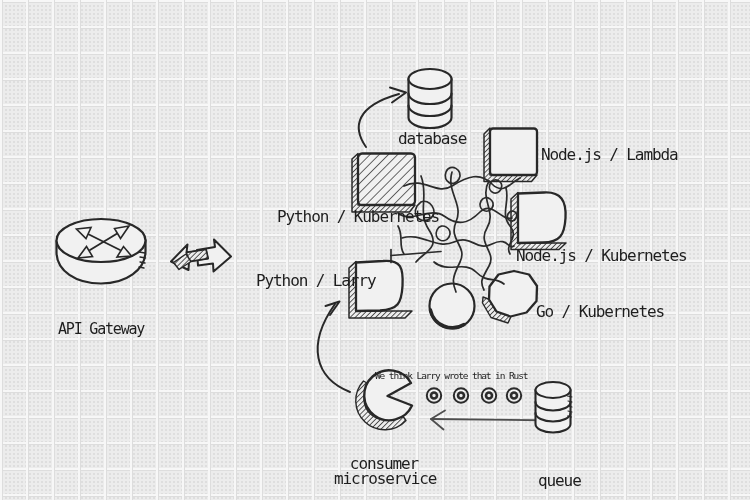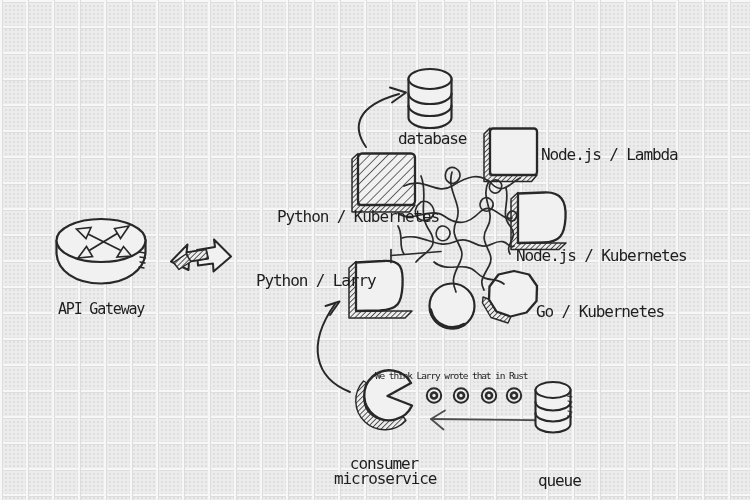--- a/index.html
+++ b/index.html
@@ -167,21 +167,21 @@
       <path d="M398,226 C404,236 398,246 404,254"></path>
       <path d="M446,172 c-4,10 8,16 13,7 c5,-9 -9,-17 -13,-7 Z"></path>
       <path d="M490,184 c-3,8 7,13 11,5 c4,-8 -8,-13 -11,-5 Z"></path>
       <path d="M417,206 c-6,11 6,19 14,12 c8,-7 -2,-20 -10,-16 Z"></path>
       <path d="M481,201 c-4,8 6,14 11,7 c5,-7 -7,-15 -11,-7 Z"></path>
       <path d="M437,230 c-4,9 7,15 12,7 c5,-8 -8,-16 -12,-7 Z"></path>
       <path d="M508,214 c-3,6 5,10 8,4 c3,-6 -5,-10 -8,-4 Z"></path>
     </g>
   </svg>
 
-  <div class="lbl lbl-big" style="left:58px;top:300px;">API Gateway</div>
+  <div class="lbl lbl-big" style="left:58px;top:320px;">API Gateway</div>
 
   <div class="lbl lbl-center" style="left:398px;top:129px;width:64px;">database</div>
 
   <div class="lbl" style="left:277px;top:207px;">Python / Kubernetes</div>
 
   <div class="lbl" style="left:256px;top:271px;">Python / Larry</div>
 
   <div class="lbl" style="left:541px;top:145px;">Node.js / Lambda</div>
 
   <div class="lbl" style="left:516px;top:246px;">Node.js / Kubernetes</div>

